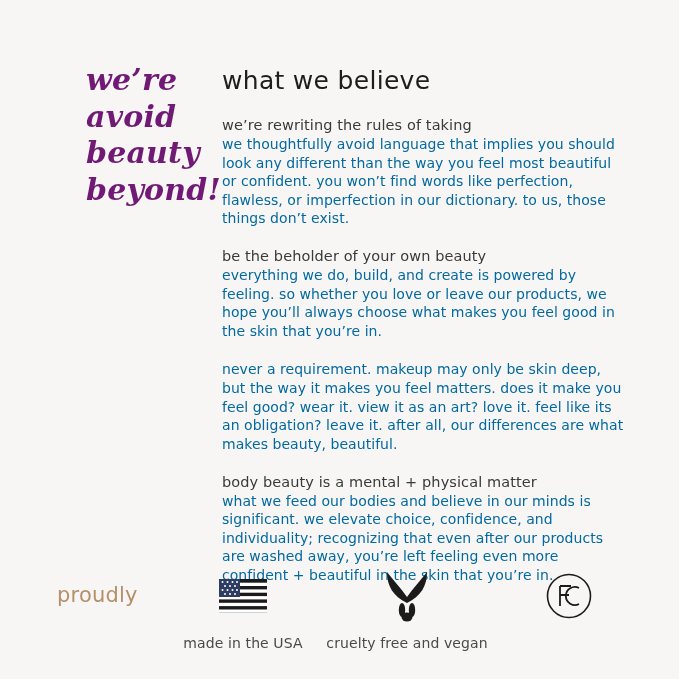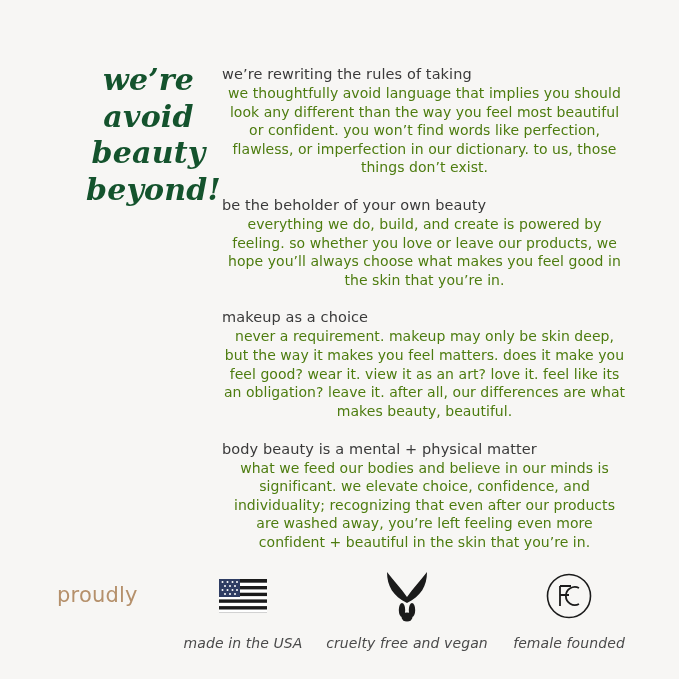--- a/index.html
+++ b/index.html
@@ -20,25 +20,25 @@
     background: #f7f6f4;
     box-sizing: border-box;
   }
 
   
   .hero {
     position: absolute;
     left: 86px;
     top: 62px;
     width: 125px;
-    text-align: center;
+    text-align: left;
     font-family: "DejaVu Serif", serif;
     font-style: italic;
     font-weight: bold;
-    color: #14532d;
+    color: #701a75;
     font-size: 30px;
     line-height: 1.22;
     letter-spacing: 0.2px;
   }
   .hero div {
     white-space: nowrap;
   }
 
   
   .main {
@@ -62,25 +62,24 @@
   }
   .section-title {
     font-size: 14.5px;
     color: #3a3a3a;
     margin: 0 0 2px 0;
     font-weight: 400;
     letter-spacing: 0.1px;
   }
   .section-body {
     font-size: 14px;
-    color: #4d7c0f;
+    color: #0369a1;
     line-height: 1.33;
     margin: 0;
     letter-spacing: 0.05px;
-    text-align: center;
   }
 
   
   .badges {
     position: absolute;
     left: 0;
     top: 565px;
     width: 556px;
     height: 100px;
   }
@@ -90,21 +89,20 @@
     top: 18px;
     font-size: 21px;
     color: #b5906b;
     letter-spacing: 0.2px;
   }
   .badge {
     position: absolute;
     top: 0;
     text-align: center;
     width: 180px;
-    font-style: italic;
   }
   .badge-icon {
     height: 62px;
     display: flex;
     align-items: center;
     justify-content: center;
   }
   .badge-label {
     font-size: 14px;
     color: #4a4a4a;
@@ -121,33 +119,33 @@
 <div class="page">
 
   <div class="hero">
     <div>we’re</div>
     <div>avoid</div>
     <div>beauty</div>
     <div>beyond!</div>
   </div>
 
   <div class="main">
+    <h1 class="main-title">what we believe</h1>
 
     <div class="section">
       <h2 class="section-title">we’re rewriting the rules of taking</h2>
       <p class="section-body">we thoughtfully avoid language that implies you should look any different than the way you feel most beautiful or confident. you won’t find words like perfection, flawless, or imperfection in our dictionary. to us, those things don’t exist.</p>
     </div>
 
     <div class="section">
       <h2 class="section-title">be the beholder of your own beauty</h2>
       <p class="section-body">everything we do, build, and create is powered by feeling. so whether you love or leave our products, we hope you’ll always choose what makes you feel good in the skin that you’re in.</p>
     </div>
 
     <div class="section">
-      <h2 class="section-title">makeup as a choice</h2>
       <p class="section-body">never a requirement. makeup may only be skin deep, but the way it makes you feel matters. does it make you feel good? wear it. view it as an art? love it. feel like its an obligation? leave it. after all, our differences are what makes beauty, beautiful.</p>
     </div>
 
     <div class="section">
       <h2 class="section-title">body beauty is a mental + physical matter</h2>
       <p class="section-body">what we feed our bodies and believe in our minds is significant. we elevate choice, confidence, and individuality; recognizing that even after our products are washed away, you’re left feeling even more confident + beautiful in the skin that you’re in.</p>
     </div>
   </div>
 
   <div class="badges">
@@ -199,17 +197,16 @@
     </div>
 
     <div class="badge" id="badge-female">
       <div class="badge-icon">
         <svg width="46" height="46" viewBox="0 0 46 46" aria-hidden="true">
           <circle cx="23" cy="23" r="21.5" fill="none" stroke="#1b1b1b" stroke-width="1.6"></circle>
           <path d="M14 13 h11 M14 13 v20 M14 22 h9" fill="none" stroke="#1b1b1b" stroke-width="1.8"></path>
           <path d="M33 15 a9 9 0 1 0 0 16" fill="none" stroke="#1b1b1b" stroke-width="1.8"></path>
         </svg>
       </div>
-      <div class="badge-label">female founded</div>
     </div>
   </div>
 
 </div>
 
 </body></html>

